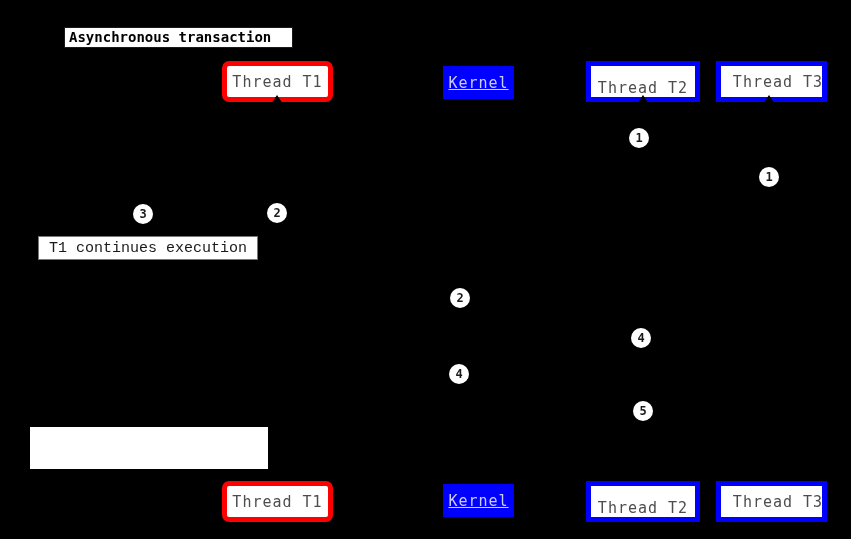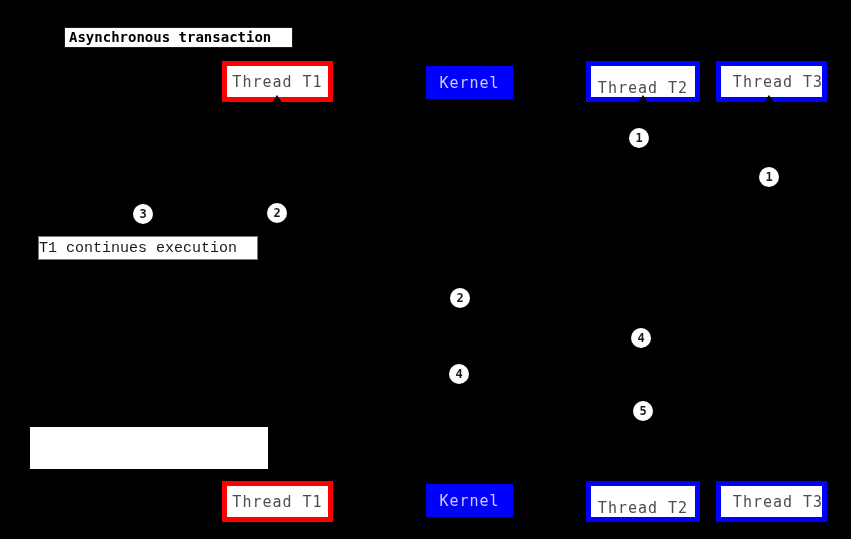--- a/index.html
+++ b/index.html
@@ -16,22 +16,22 @@
   }
   
   .participant{
     position:absolute;box-sizing:border-box;background:#fff;
     display:flex;align-items:center;justify-content:center;
     font-size:15px;color:#4d4d4d;letter-spacing:1px;white-space:nowrap;
   }
   .red-outline{border:5px solid #ff0000;}
   .blue-outline{border:5px solid #0000ff;}
   .blue-filled{background:#0000ff;color:#ccccff;border:none;}
-  .p-t1{left:222px;width:111px;height:41px;}
-  .p-kernel{left:426px;width:87px;height:33px;}
+  .p-t1{left:222px;width:111px;height:41px;border-radius:7px;}
+  .p-kernel{left:443px;width:71px;height:33px;text-decoration:underline;}
   .p-t2{left:586px;width:114px;height:41px;align-items:flex-end;}
   .p-t3{left:716px;width:111px;height:41px;padding-left:13px;}
   .row-top.p-t1,.row-top.p-t2,.row-top.p-t3{top:61px;}
   .row-top.p-kernel{top:66px;}
   .row-bottom.p-t1,.row-bottom.p-t2,.row-bottom.p-t3{top:481px;}
   .row-bottom.p-kernel{top:484px;}
   
   .lifeline{position:absolute;top:102px;height:379px;width:1px;background:#000;}
   
   .notch{position:absolute;width:0;height:0;border-left:6px solid transparent;border-right:6px solid transparent;}
@@ -40,21 +40,21 @@
   
   .marker{
     position:absolute;width:20px;height:20px;border-radius:50%;
     background:#fff;color:#1a1a1a;font-weight:bold;font-size:12px;
     display:flex;align-items:center;justify-content:center;
   }
   
   .note{
     position:absolute;background:#fff;box-sizing:border-box;
     font-family:"Liberation Mono",monospace;font-size:15px;color:#1a1a1a;
-    display:flex;align-items:center;white-space:nowrap;
+    display:flex;align-items:center;justify-content:center;white-space:nowrap;
     border:1px solid #777;
   }
   .note-t1{left:38px;top:236px;width:220px;height:24px;}
   .note-empty{left:30px;top:427px;width:238px;height:42px;border:none;}
 </style>
 </head>
 <body>
 
 <div class="stage">
 

